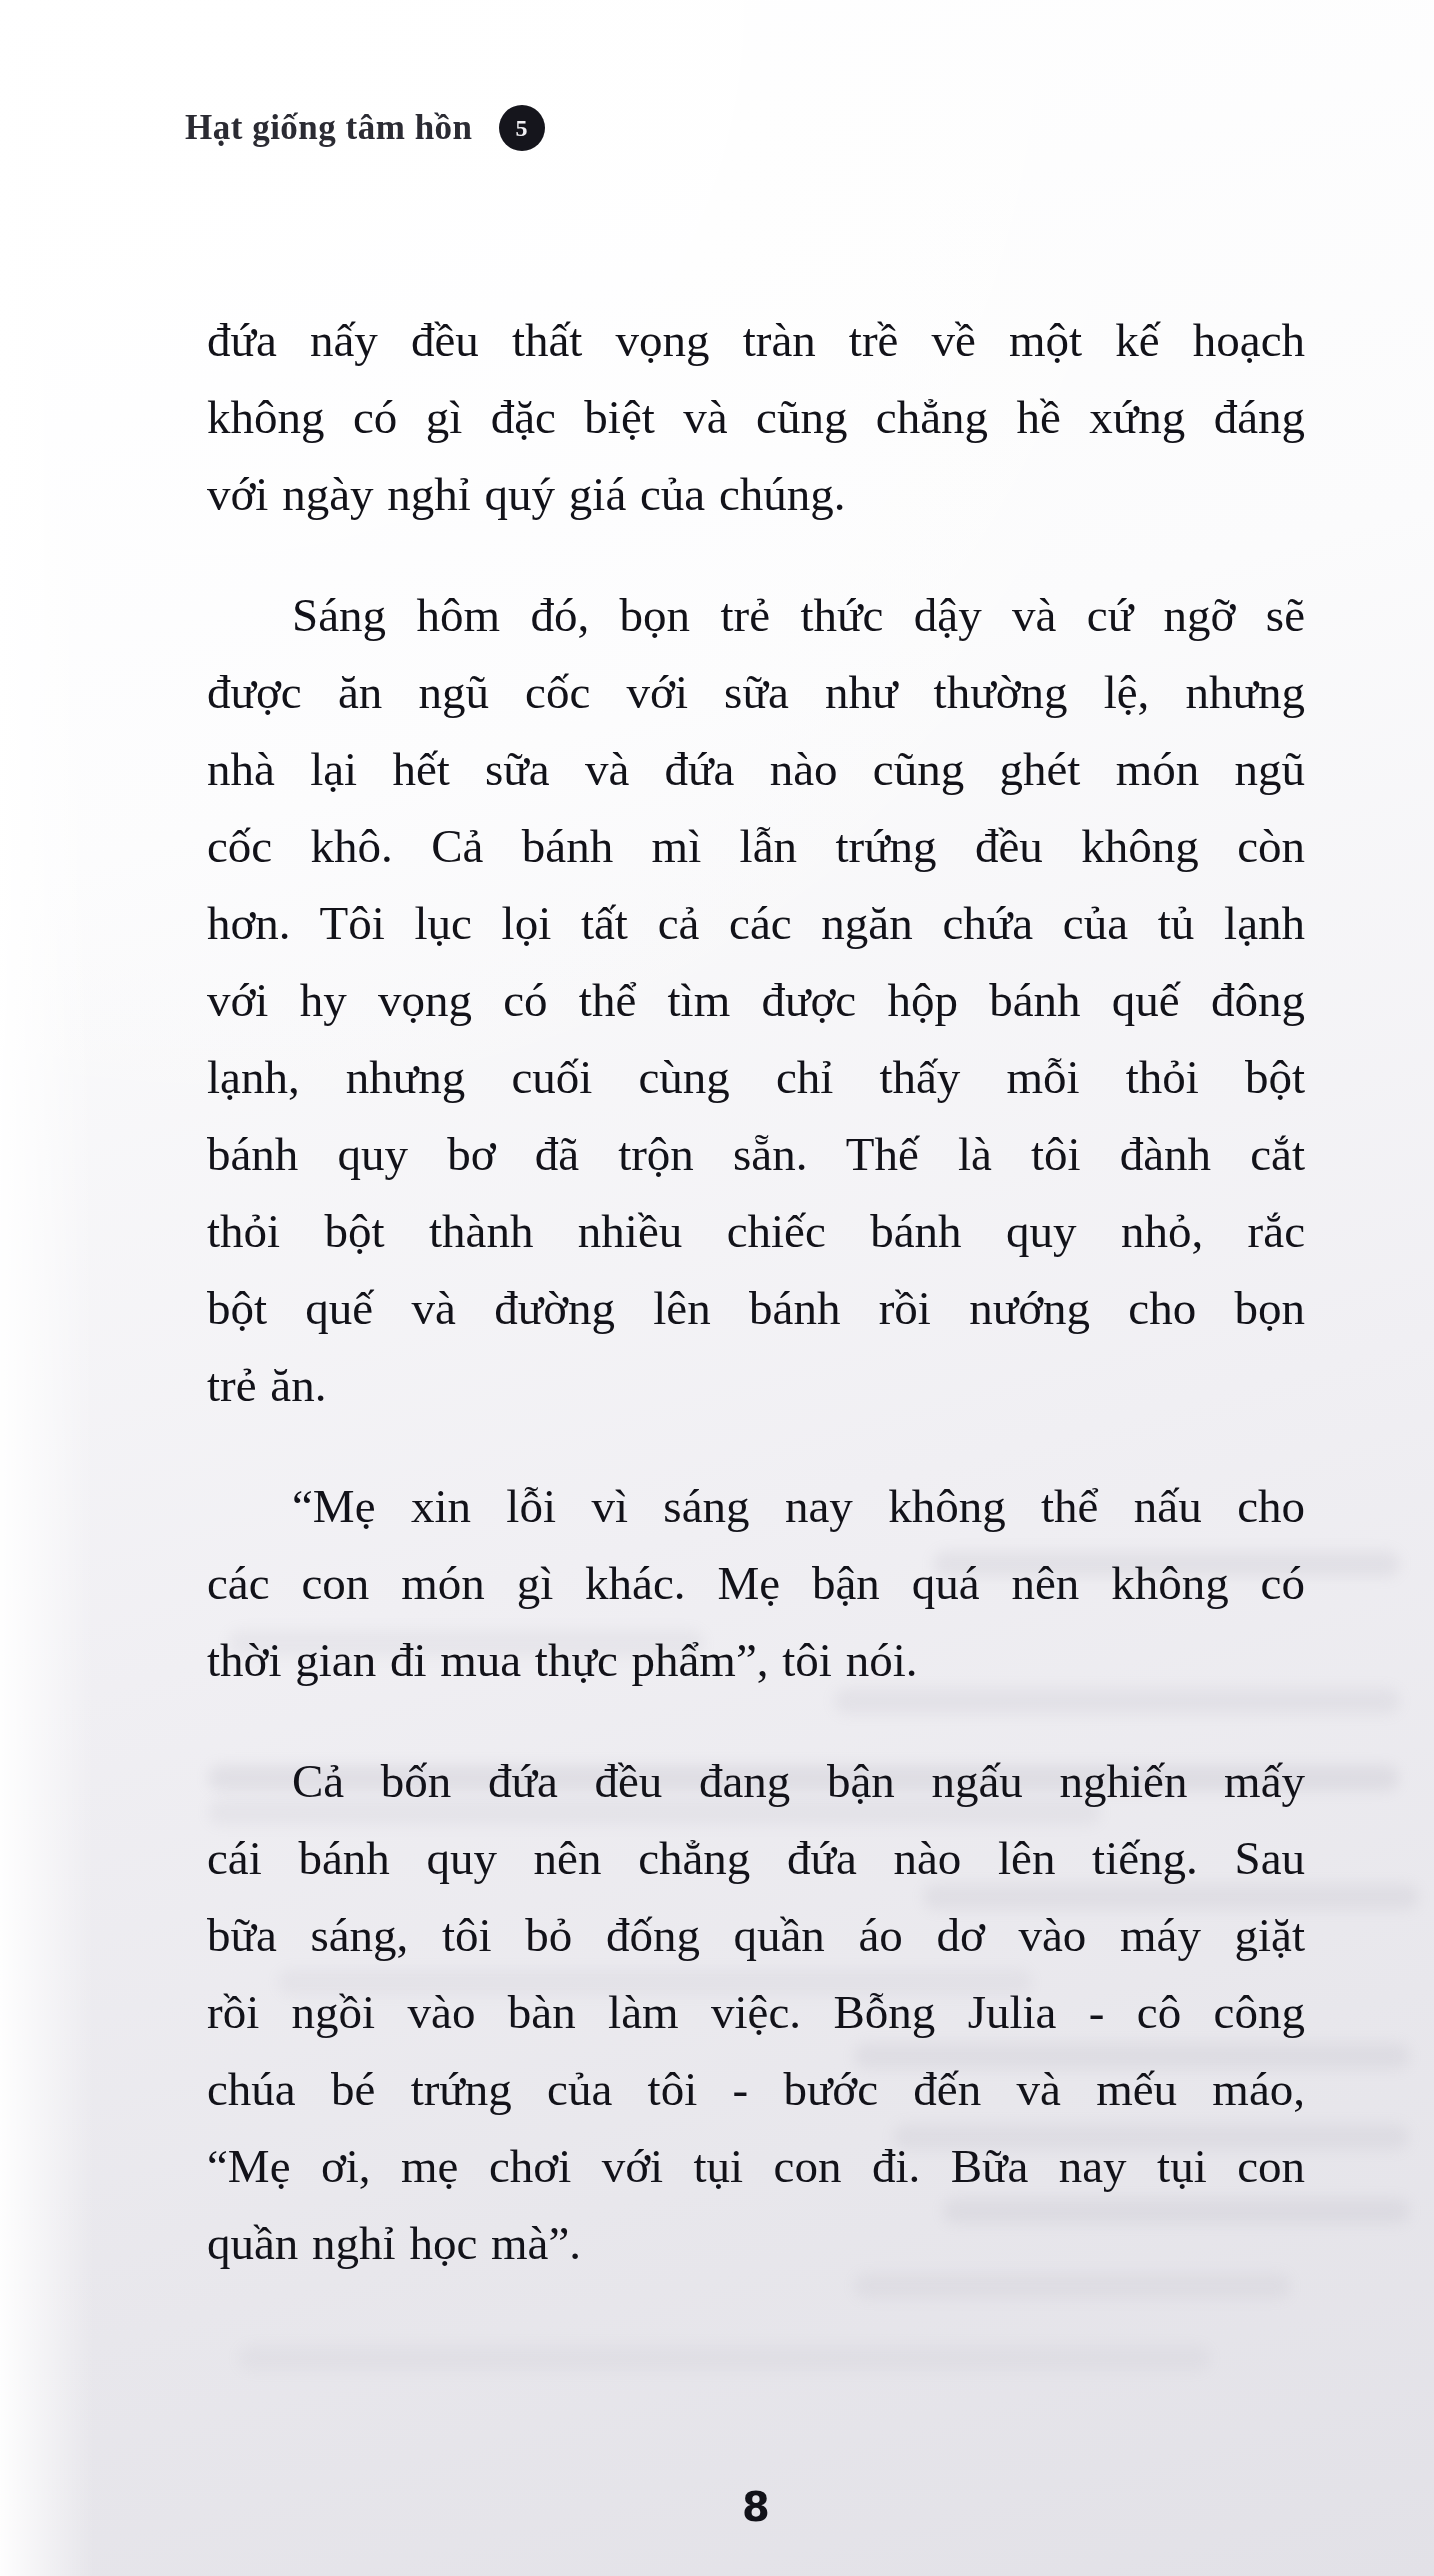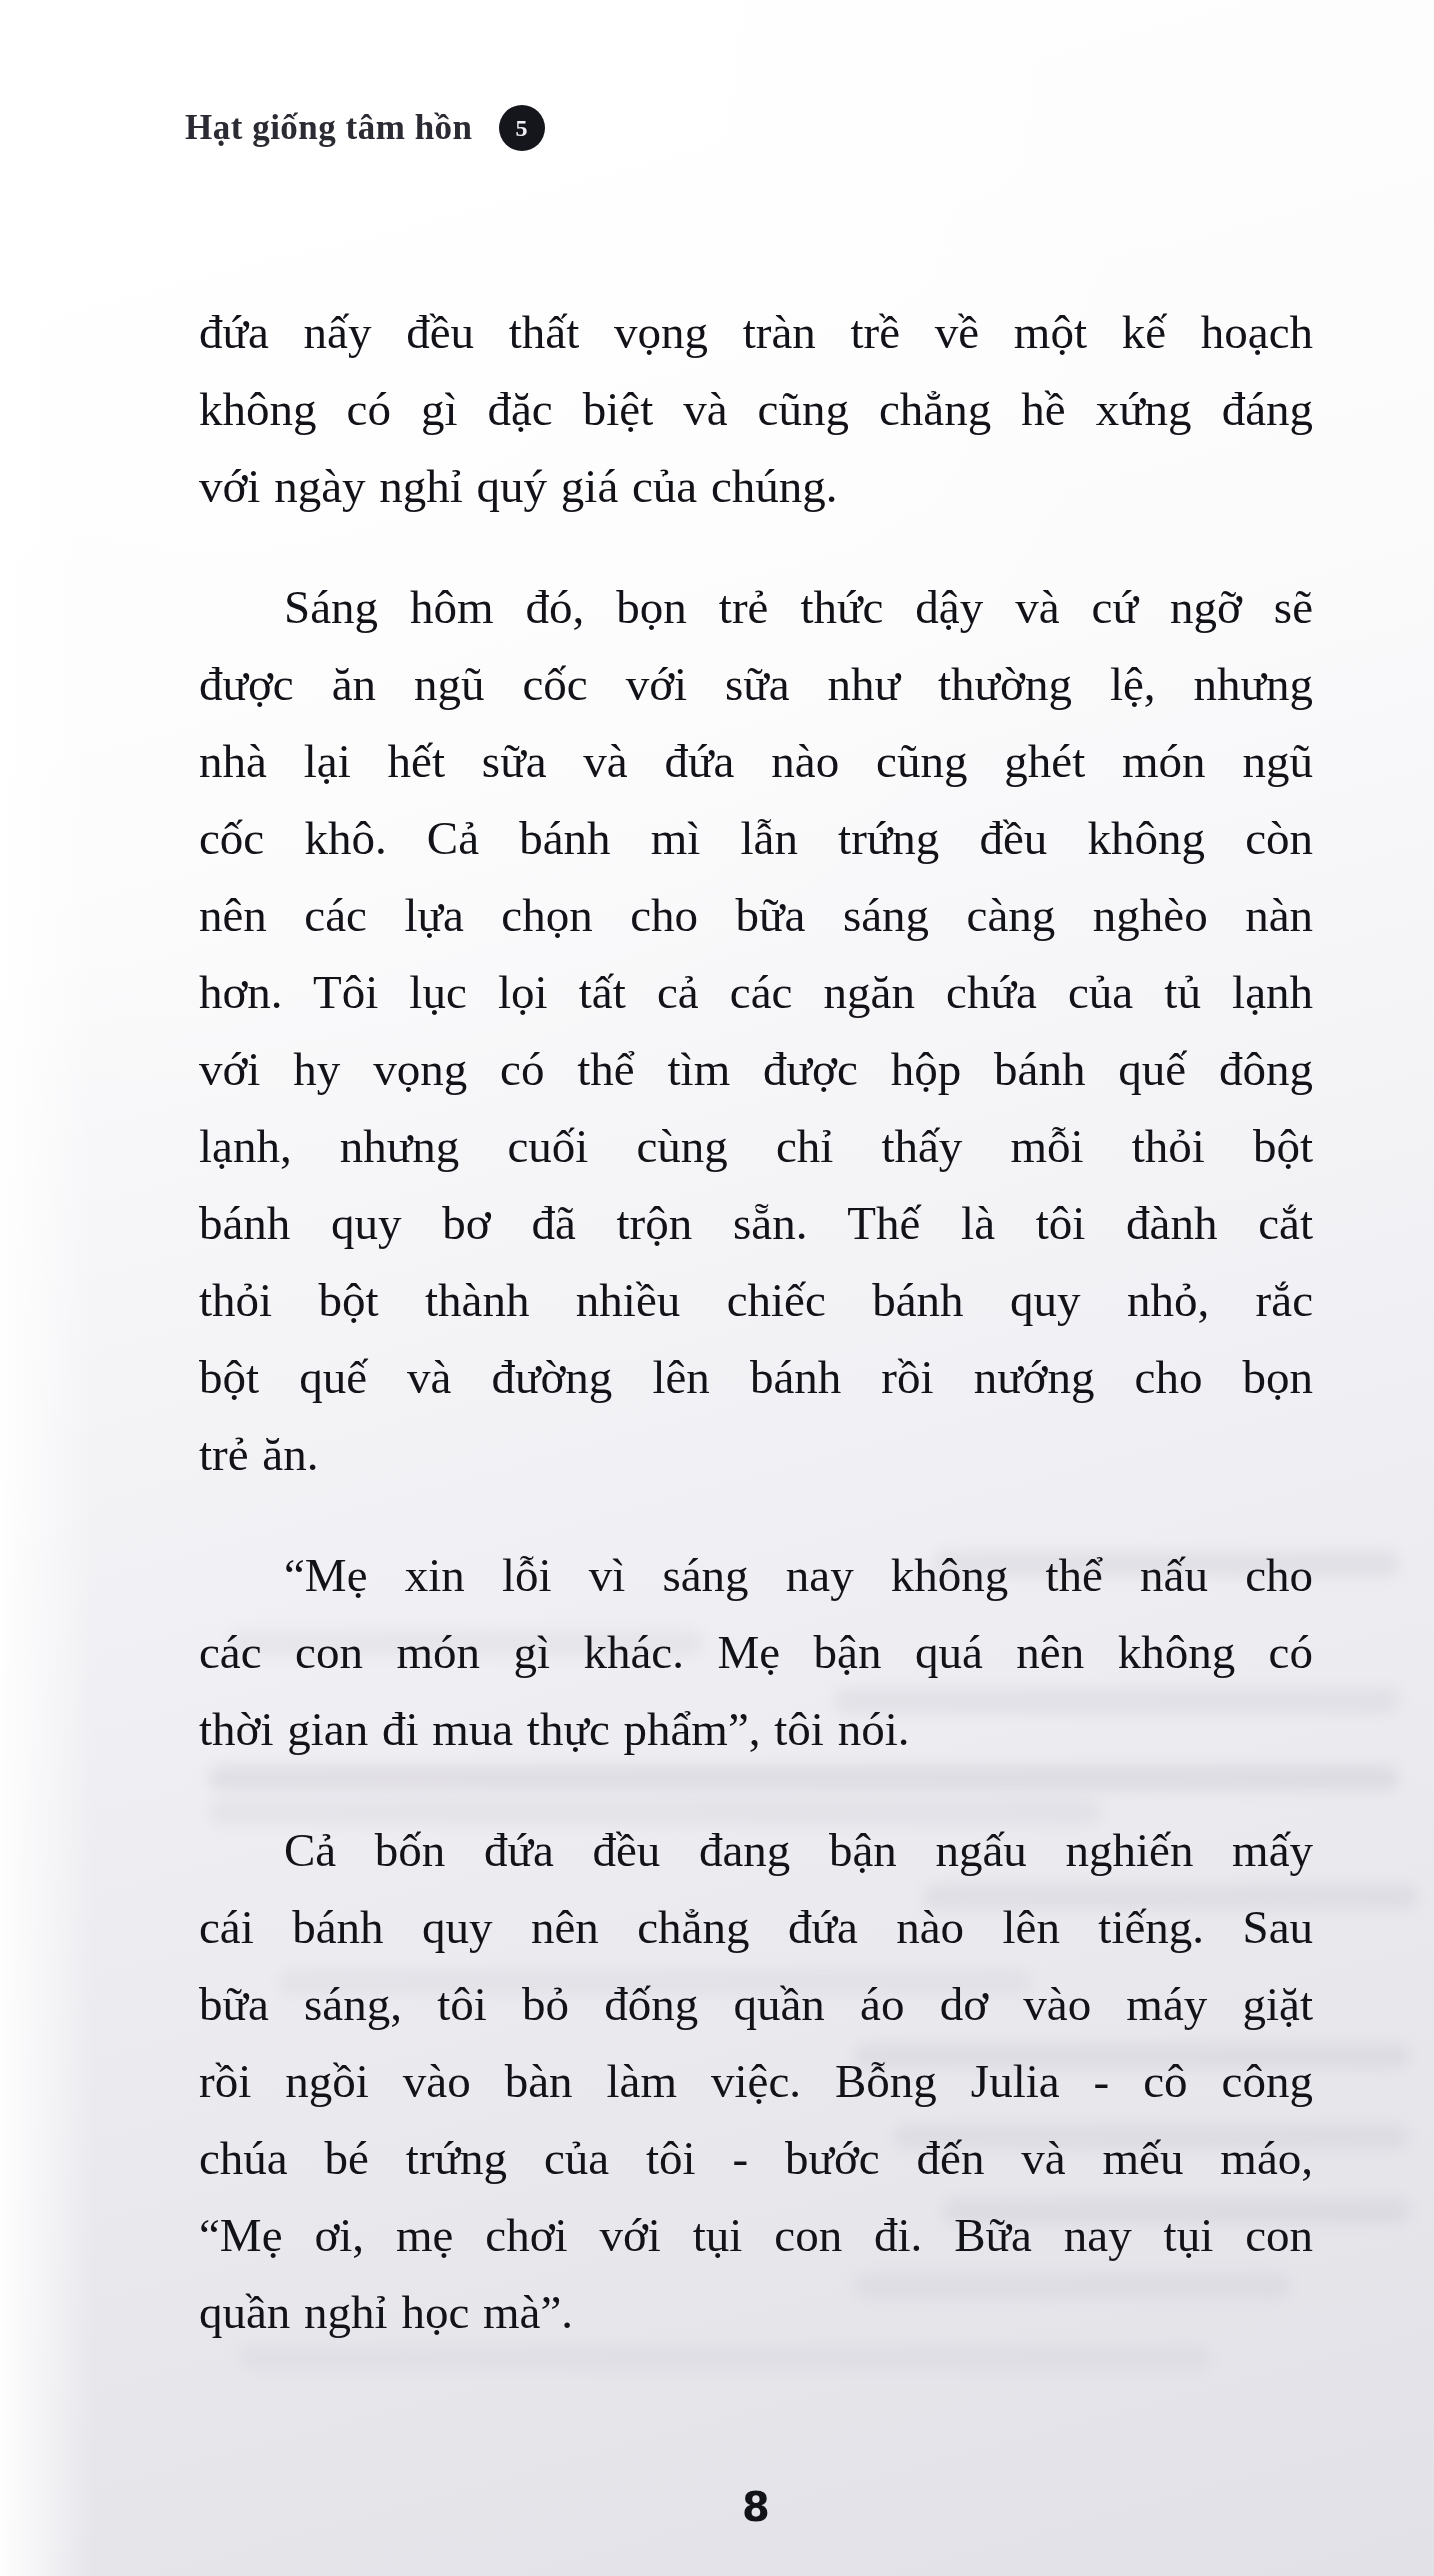--- a/index.html
+++ b/index.html
@@ -40,21 +40,21 @@
     font-size: 24px;
     font-weight: 700;
     font-family: "Liberation Serif", "DejaVu Serif", serif;
   }
   .text-block {
     position: absolute;
     left: 199px; top: 294px;
     width: 1114px;
     color: var(--text, #121219);
   }
-  .para { margin: 0; }
+  .para { margin: 8px; }
   .para + .para { margin-top: 44px; }
   .line {
     font-size: 47px;
     line-height: 77px;
     text-align: justify;
     text-align-last: justify;
     word-spacing: 2px;
     white-space: normal;
   }
   .line.last {
@@ -111,21 +111,20 @@
     <div class="para">
       <div class="line">đứa nấy đều thất vọng tràn trề về một kế hoạch</div>
       <div class="line">không có gì đặc biệt và cũng chẳng hề xứng đáng</div>
       <div class="line last">với ngày nghỉ quý giá của chúng.</div>
     </div>
     <div class="para">
       <div class="line indent">Sáng hôm đó, bọn trẻ thức dậy và cứ ngỡ sẽ</div>
       <div class="line">được ăn ngũ cốc với sữa như thường lệ, nhưng</div>
       <div class="line">nhà lại hết sữa và đứa nào cũng ghét món ngũ</div>
       <div class="line">cốc khô. Cả bánh mì lẫn trứng đều không còn</div>
-      <div class="line">nên các lựa chọn cho bữa sáng càng nghèo nàn</div>
       <div class="line">hơn. Tôi lục lọi tất cả các ngăn chứa của tủ lạnh</div>
       <div class="line">với hy vọng có thể tìm được hộp bánh quế đông</div>
       <div class="line">lạnh, nhưng cuối cùng chỉ thấy mỗi thỏi bột</div>
       <div class="line">bánh quy bơ đã trộn sẵn. Thế là tôi đành cắt</div>
       <div class="line">thỏi bột thành nhiều chiếc bánh quy nhỏ, rắc</div>
       <div class="line">bột quế và đường lên bánh rồi nướng cho bọn</div>
       <div class="line last">trẻ ăn.</div>
     </div>
     <div class="para">
       <div class="line indent">“Mẹ xin lỗi vì sáng nay không thể nấu cho</div>

